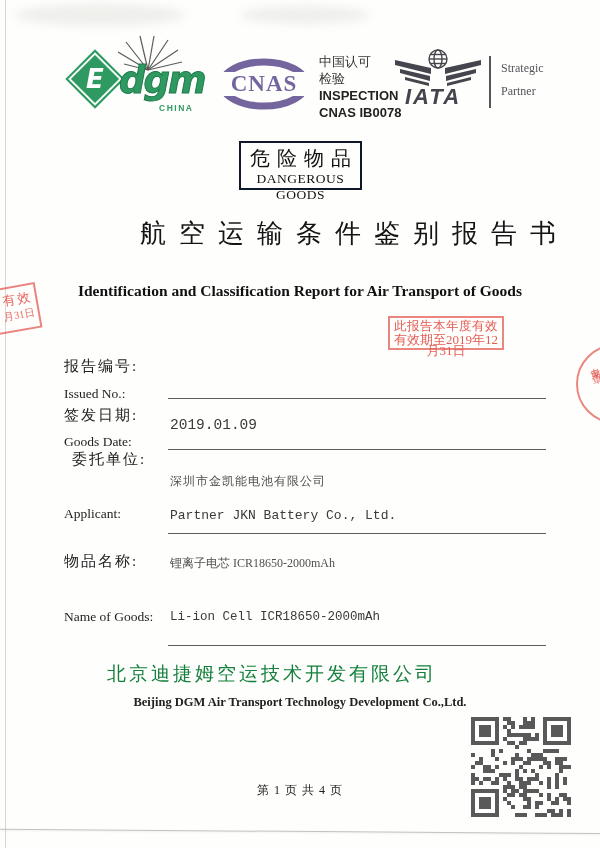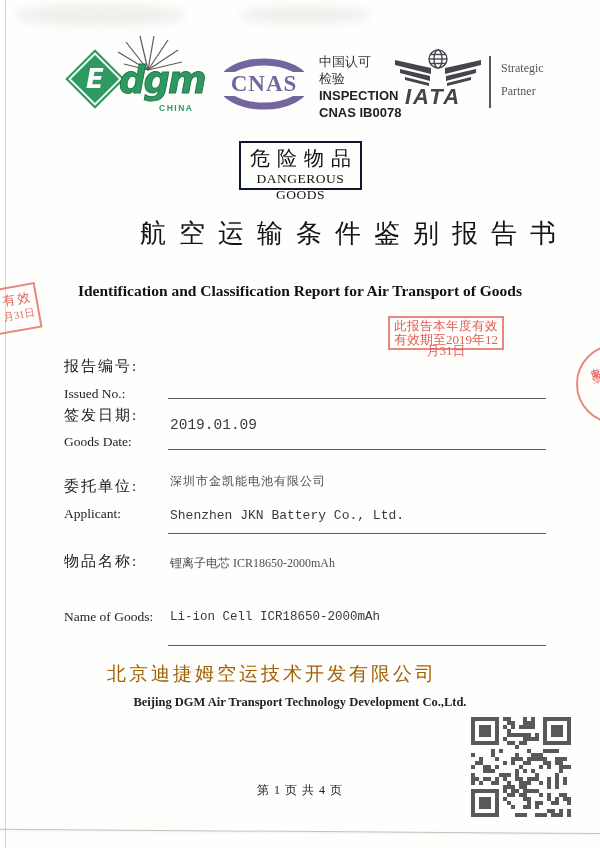--- a/index.html
+++ b/index.html
@@ -40,21 +40,21 @@
   .stamp-validity .sv2{font-size:13px;line-height:11px;}
   .seal-round{position:absolute;left:576px;top:344px;width:76px;height:76px;border:2.5px solid rgba(227,84,76,.7);border-radius:50%;}
   .seal-chars{position:absolute;left:7px;top:14px;writing-mode:vertical-rl;font-size:10px;color:rgba(227,84,76,.85);letter-spacing:3px;transform:rotate(-18deg);}
   
   .lblzh{position:absolute;left:64px;font-size:15px;letter-spacing:2px;color:#222;}
   .lblen{position:absolute;left:64px;font-size:13.5px;color:#222;}
   .valmono{position:absolute;left:170px;font-family:"Liberation Mono","DejaVu Sans Mono",monospace;color:#3a3a3a;}
   .valzh{position:absolute;left:170px;font-size:12px;color:#4f4f4f;letter-spacing:1px;}
   .uline{position:absolute;left:168px;width:378px;height:1px;background:#5d5d5d;}
   
-  .company-zh{position:absolute;left:0;top:661px;width:544px;text-align:center;font-size:19px;letter-spacing:3px;color:#a16207;}
+  .company-zh{position:absolute;left:0;top:661px;width:544px;text-align:center;font-size:19px;letter-spacing:3px;color:#15803d;}
   .company-en{position:absolute;left:0;top:695px;width:600px;text-align:center;font-size:12.5px;font-weight:600;color:#222;}
   .page-num{position:absolute;left:0;top:782px;width:600px;text-align:center;font-size:12px;letter-spacing:1px;color:#222;}
   .qr{position:absolute;left:471px;top:717px;width:100px;height:100px;opacity:.85;}
 </style>
 </head>
 <body>
 
 <div class="page">
 
   <div class="edge-left"></div>
@@ -139,24 +139,24 @@
 
   <div class="lblzh" style="top:357px;">报告编号:</div>
   <div class="lblen" style="top:386px;">Issued No.:</div>
   <div class="uline" style="top:398px;"></div>
 
   <div class="lblzh" style="top:406px;">签发日期:</div>
   <div class="lblen" style="top:434px;">Goods Date:</div>
   <div class="valmono" style="top:417px;font-size:14.5px;">2019.01.09</div>
   <div class="uline" style="top:449px;"></div>
 
-  <div class="lblzh" style="top:477px;">委托单位:</div>
+  <div class="lblzh" style="top:450px;margin-left:8px;">委托单位:</div>
   <div class="lblen" style="top:506px;">Applicant:</div>
   <div class="valzh" style="top:473px;">深圳市金凯能电池有限公司</div>
-  <div class="valmono" style="top:508px;font-size:13px;">Shenzhen JKN Battery Co., Ltd.</div>
+  <div class="valmono" style="top:508px;font-size:13px;">Partner JKN Battery Co., Ltd.</div>
   <div class="uline" style="top:533px;"></div>
 
   <div class="lblzh" style="top:552px;">物品名称:</div>
   <div class="lblen" style="top:609px;">Name of Goods:</div>
   <div class="valzh" style="top:555px;letter-spacing:0;">锂离子电芯 ICR18650-2000mAh</div>
   <div class="valmono" style="top:610px;font-size:12.5px;">Li-ion Cell ICR18650-2000mAh</div>
   <div class="uline" style="top:645px;"></div>
 
   <div class="company-zh">北京迪捷姆空运技术开发有限公司</div>
   <div class="company-en">Beijing DGM Air Transport Technology Development Co.,Ltd.</div>

